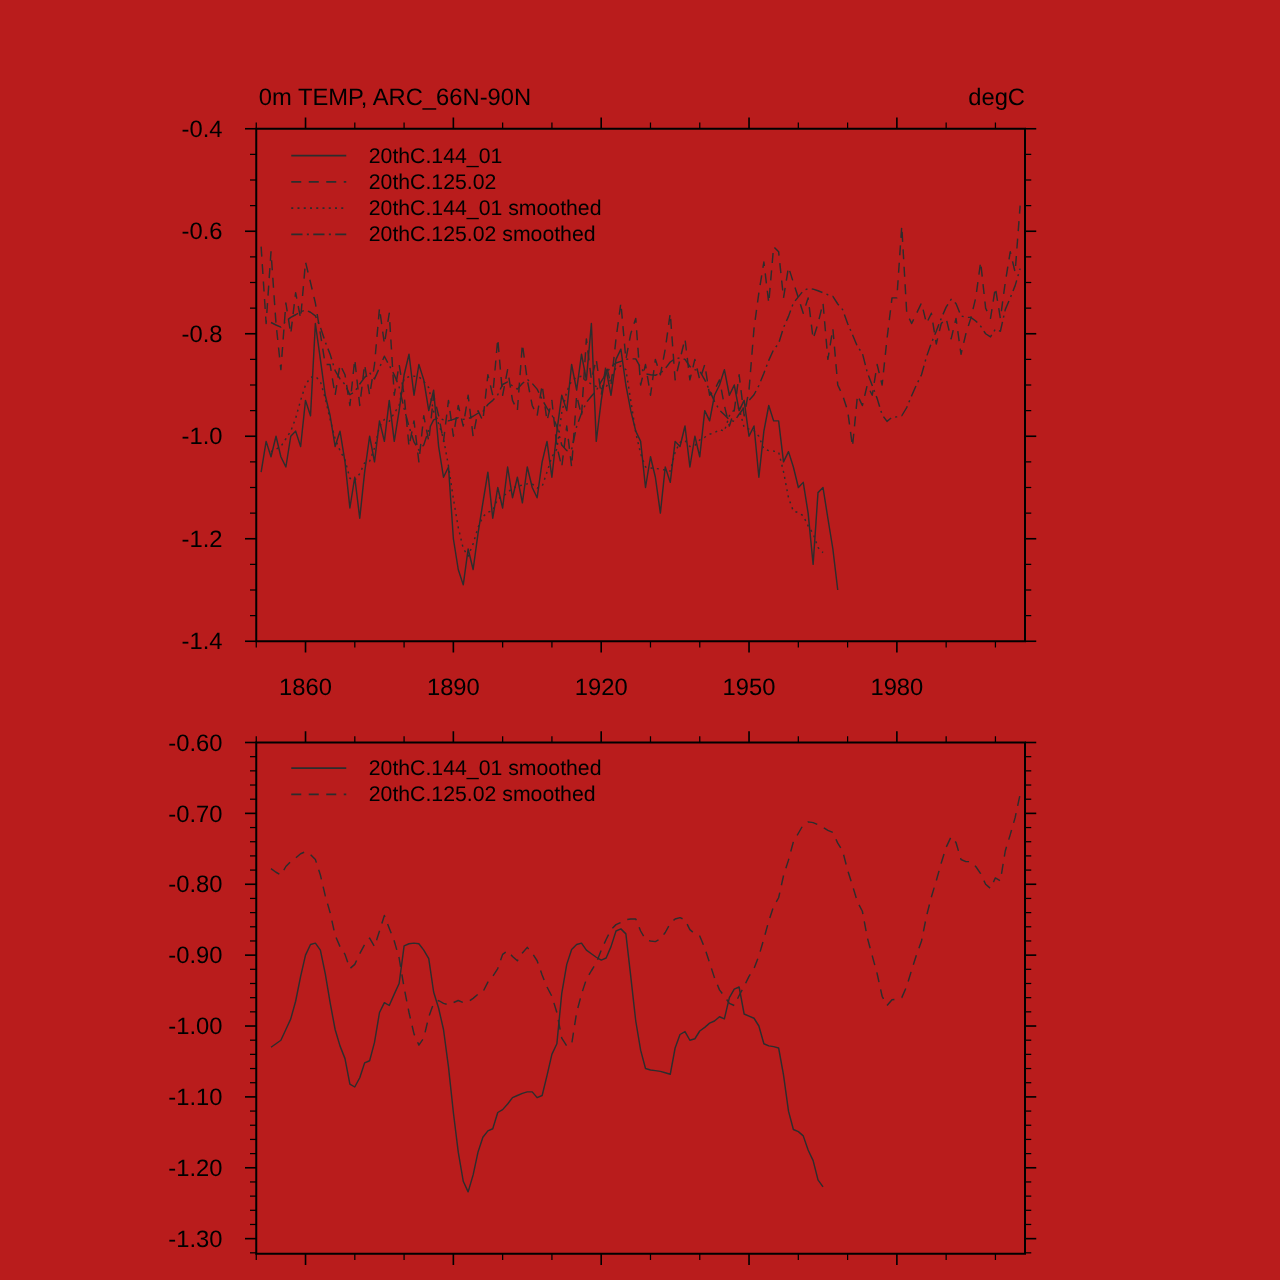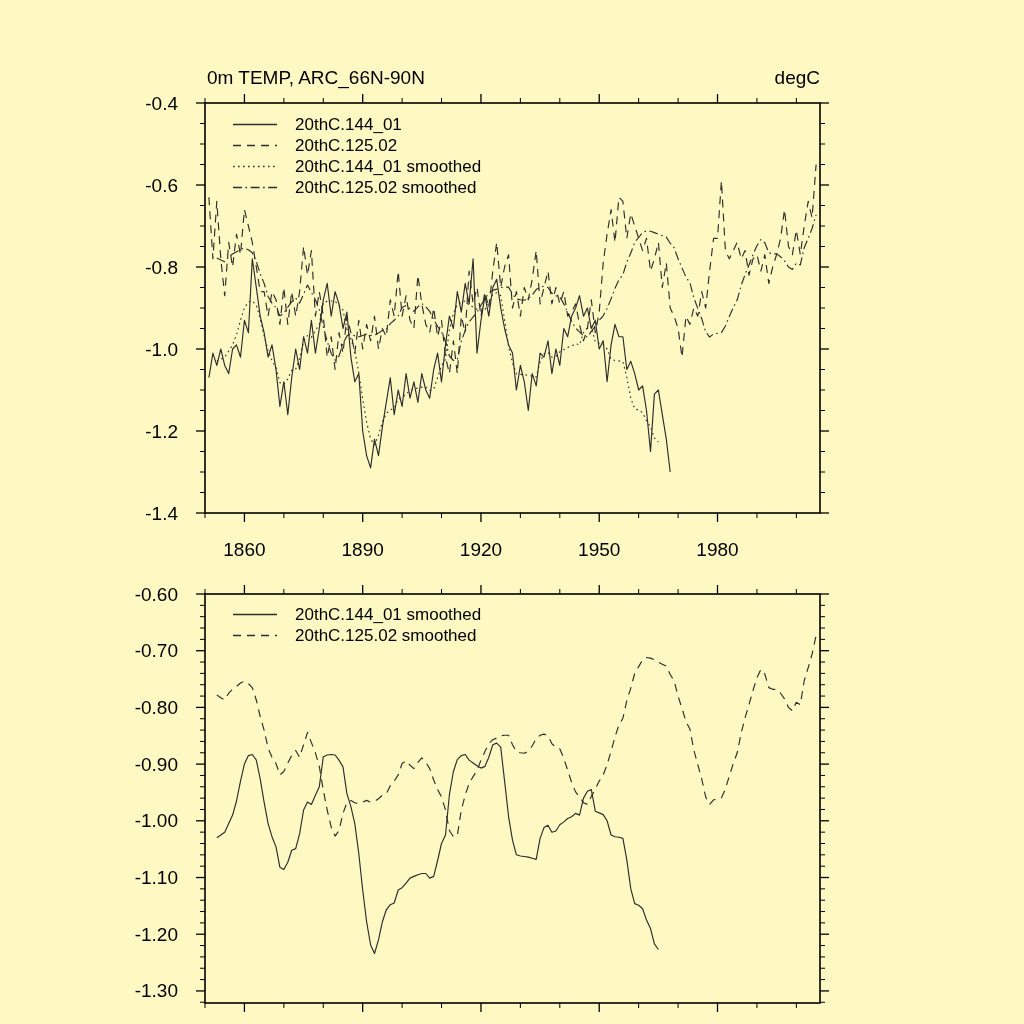--- a/index.html
+++ b/index.html
@@ -1,17 +1,17 @@
 <!DOCTYPE html>
 <html><head>
 <meta charset="utf-8">
 <style>
   html,body{margin:0;padding:0;background:#ffffff;}
   body{font-family:"Liberation Sans","DejaVu Sans",sans-serif;}
-  #stage{position:relative;width:1024px;height:1024px;background:#fef9c3;overflow:hidden;}
+  #stage{position:relative;width:1024px;height:1024px;background:#b91c1c;overflow:hidden;}
   svg{display:block}
   text{fill:#000000;}
   .title-text{font-size:19px;}
   .tick-label{font-size:19px;}
   .legend-label{font-size:17px;}
   .frame{fill:none;stroke:#000000;stroke-width:1.6;}
   .tickline{stroke:#000000;stroke-width:1.3;}
   .minortick{stroke:#000000;stroke-width:1;}
   .curve{fill:none;stroke:#2d2d2d;stroke-width:1.15;stroke-linejoin:round;}
   .sw{stroke:#2d2d2d;stroke-width:1.3;}

